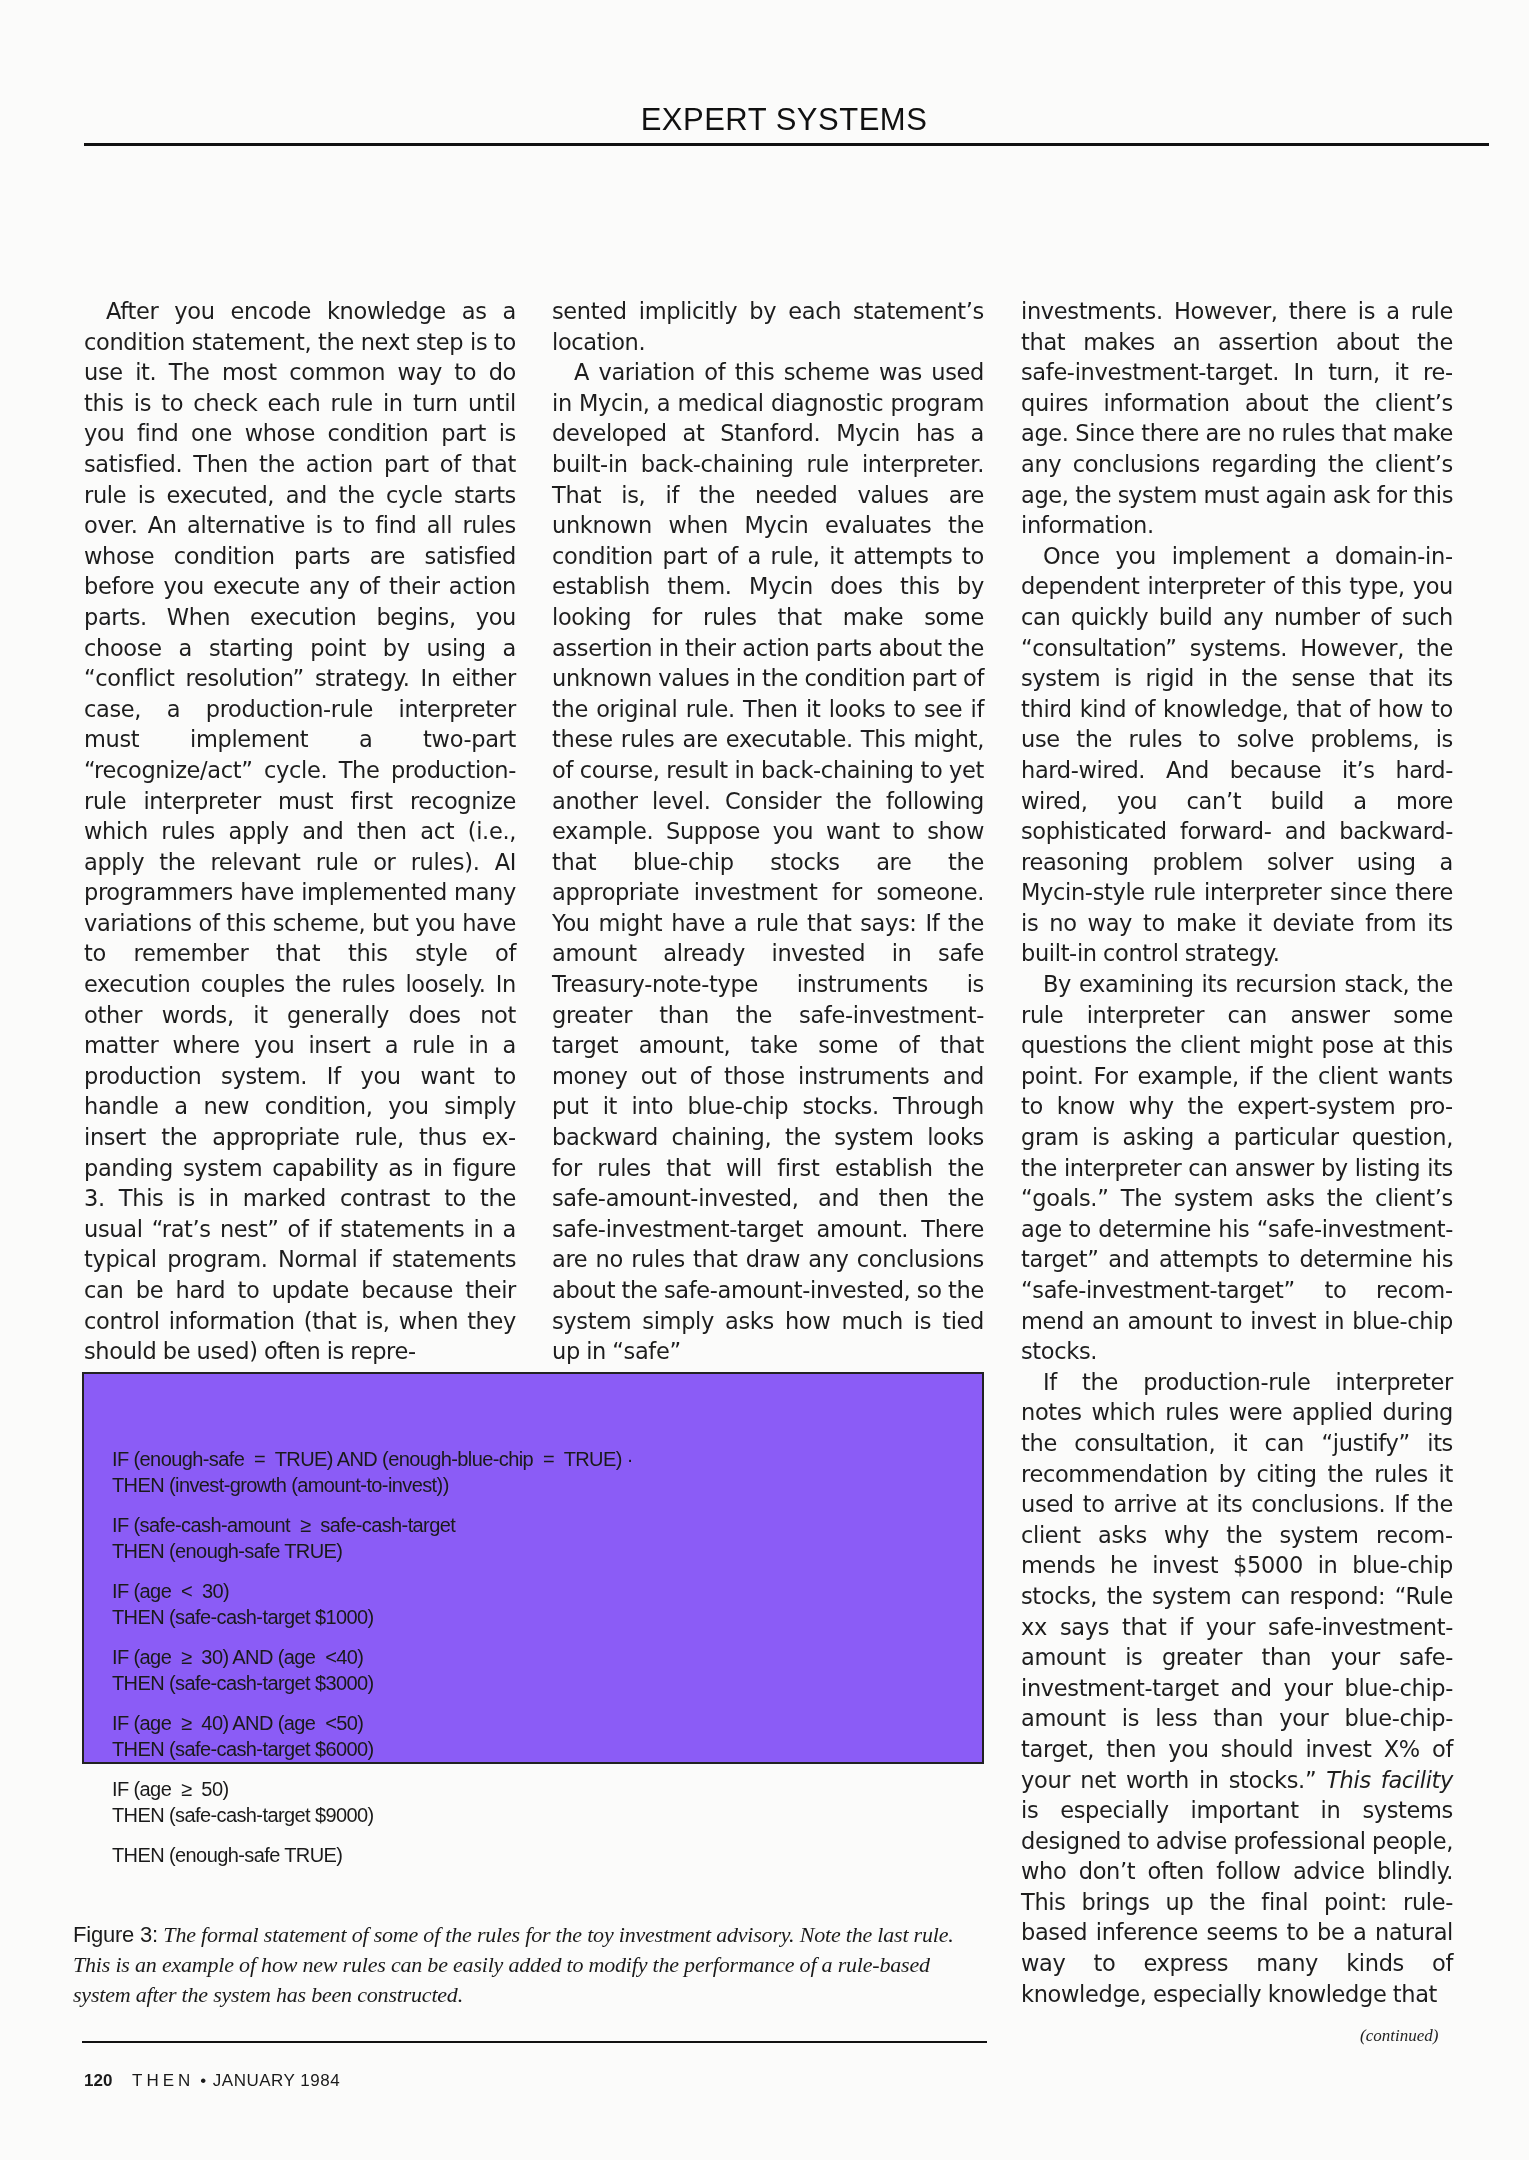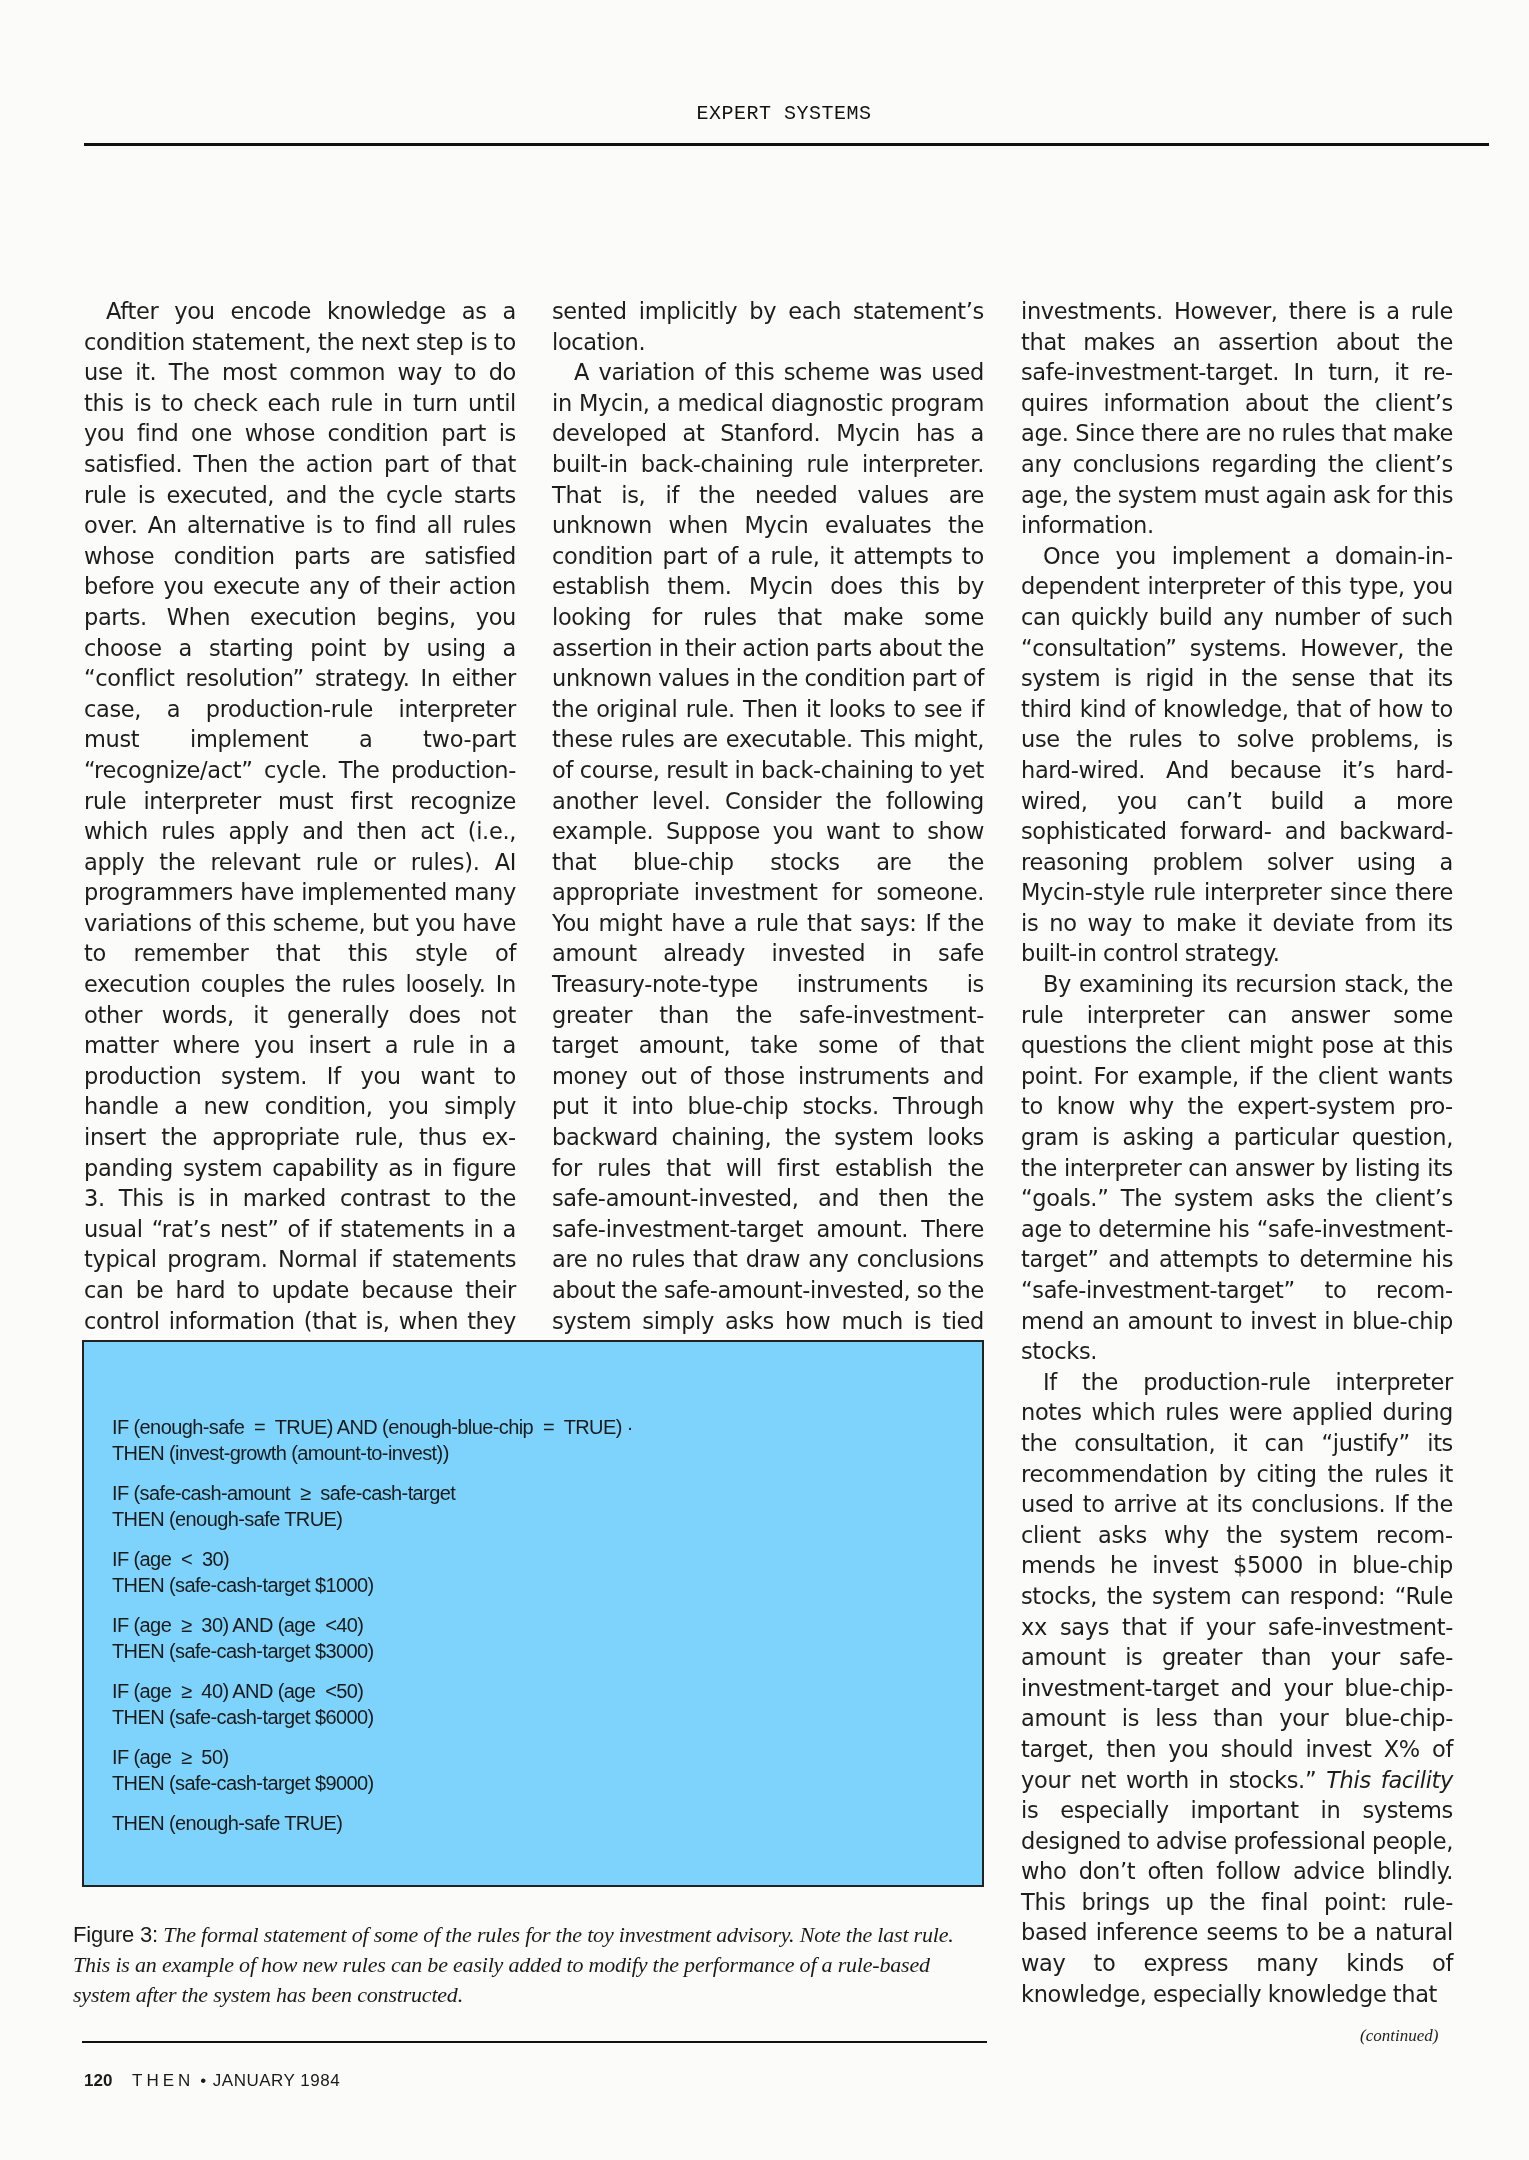--- a/index.html
+++ b/index.html
@@ -7,22 +7,22 @@
     width: 1529px; height: 2160px;
     background: #fbfbfa;
     position: relative;
     overflow: hidden;
     color: #1c1c1c;
     font-family: "Liberation Serif", "DejaVu Serif", serif;
   }
   .running-head {
     position: absolute; left: 84px; top: 102px; width: 1400px;
     text-align: center;
-    font-family: Liberation Mono, monospace;
-    font-size: 20px; letter-spacing: 0.5px; color: #111;
+    font-family: Liberation Sans, sans-serif;
+    font-size: 31px; letter-spacing: 0.5px; color: #111;
   }
   .head-rule {
     position: absolute; left: 84px; top: 143px; width: 1405px; height: 3px;
     background: #111;
   }
   .col {
     position: absolute;
     font-family: "DejaVu Sans", sans-serif;
     font-size: 22.5px;
     line-height: 30.6px;
@@ -33,23 +33,23 @@
     word-spacing: -0.5px;
   }
   .col p { margin: 0; text-indent: 22px; }
   .col p.cont { text-indent: 0; }
   .col1 { left: 84px; top: 296px; width: 432px; }
   .col2 { left: 552px; top: 296px; width: 432px; }
   .col3 { left: 1021px; top: 296px; width: 432px; }
   .col i { font-style: italic; }
 
   .figure-box {
-    position: absolute; left: 82px; top: 1340px; width: 902px; height: 547px;
+    position: absolute; left: 82px; top: 1372px; width: 902px; height: 392px;
     border: 2px solid #222;
-    background: #7dd3fc;
+    background: #8b5cf6;
     box-sizing: border-box;
   }
   .rules {
     position: absolute; left: 28px; top: 72px;
     font-family: "Liberation Sans", sans-serif;
     font-size: 20px; line-height: 26px;
     color: #1a1a1a;
     letter-spacing: -0.6px;
   }
   .rule { margin-bottom: 14px; }

